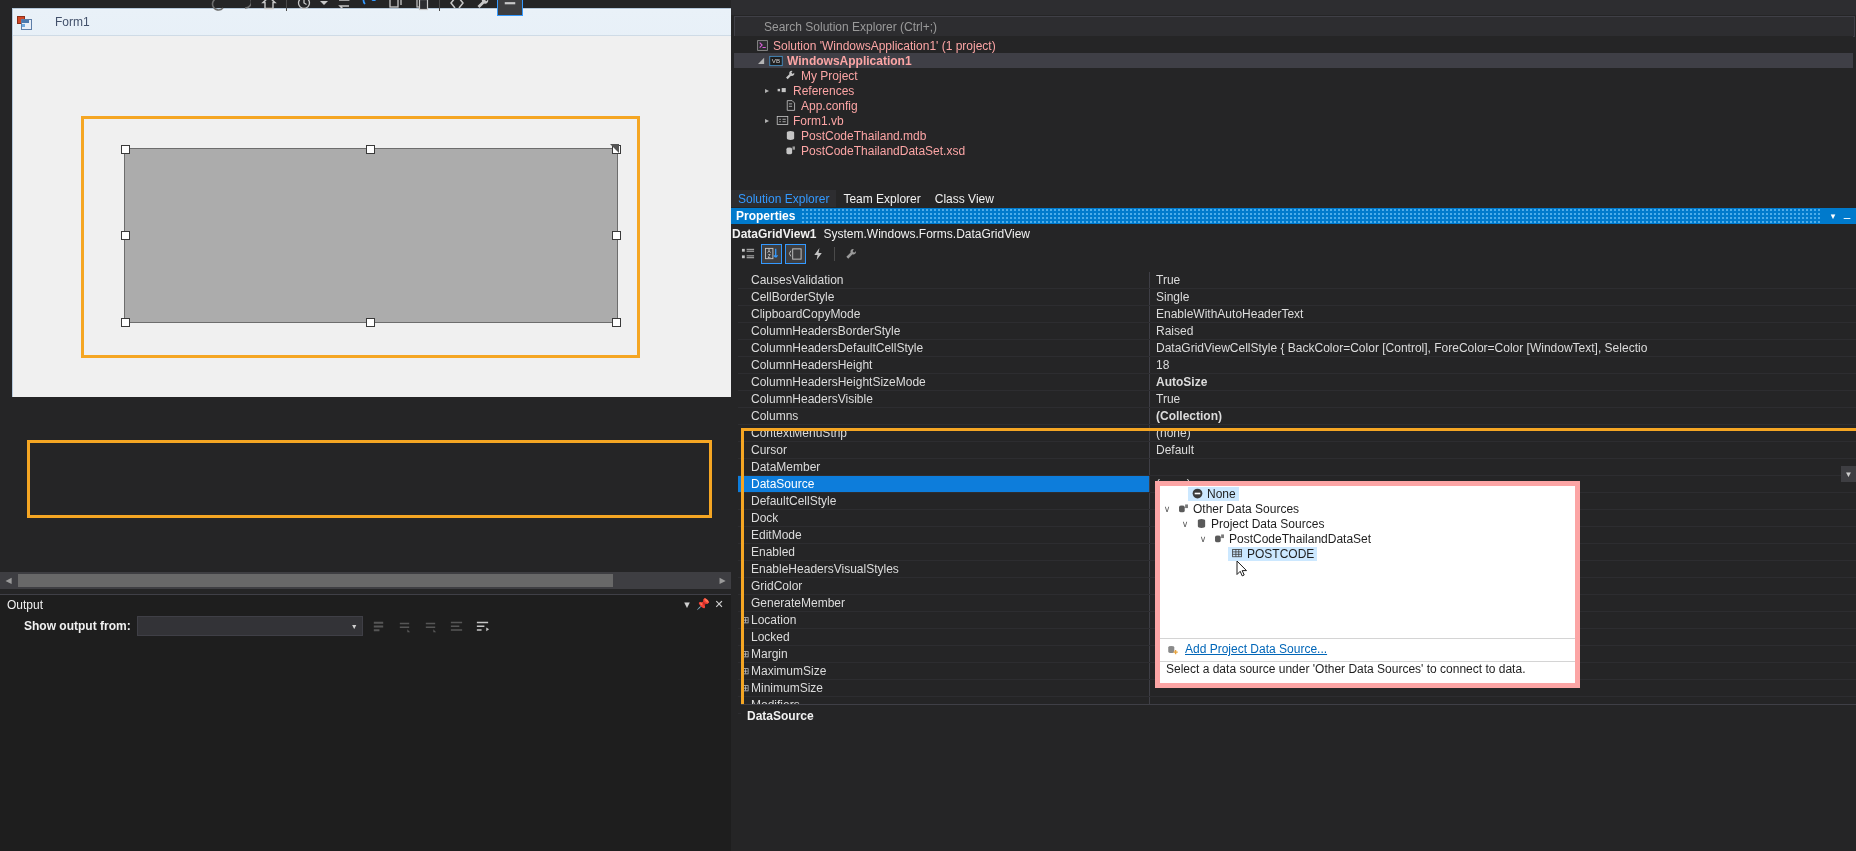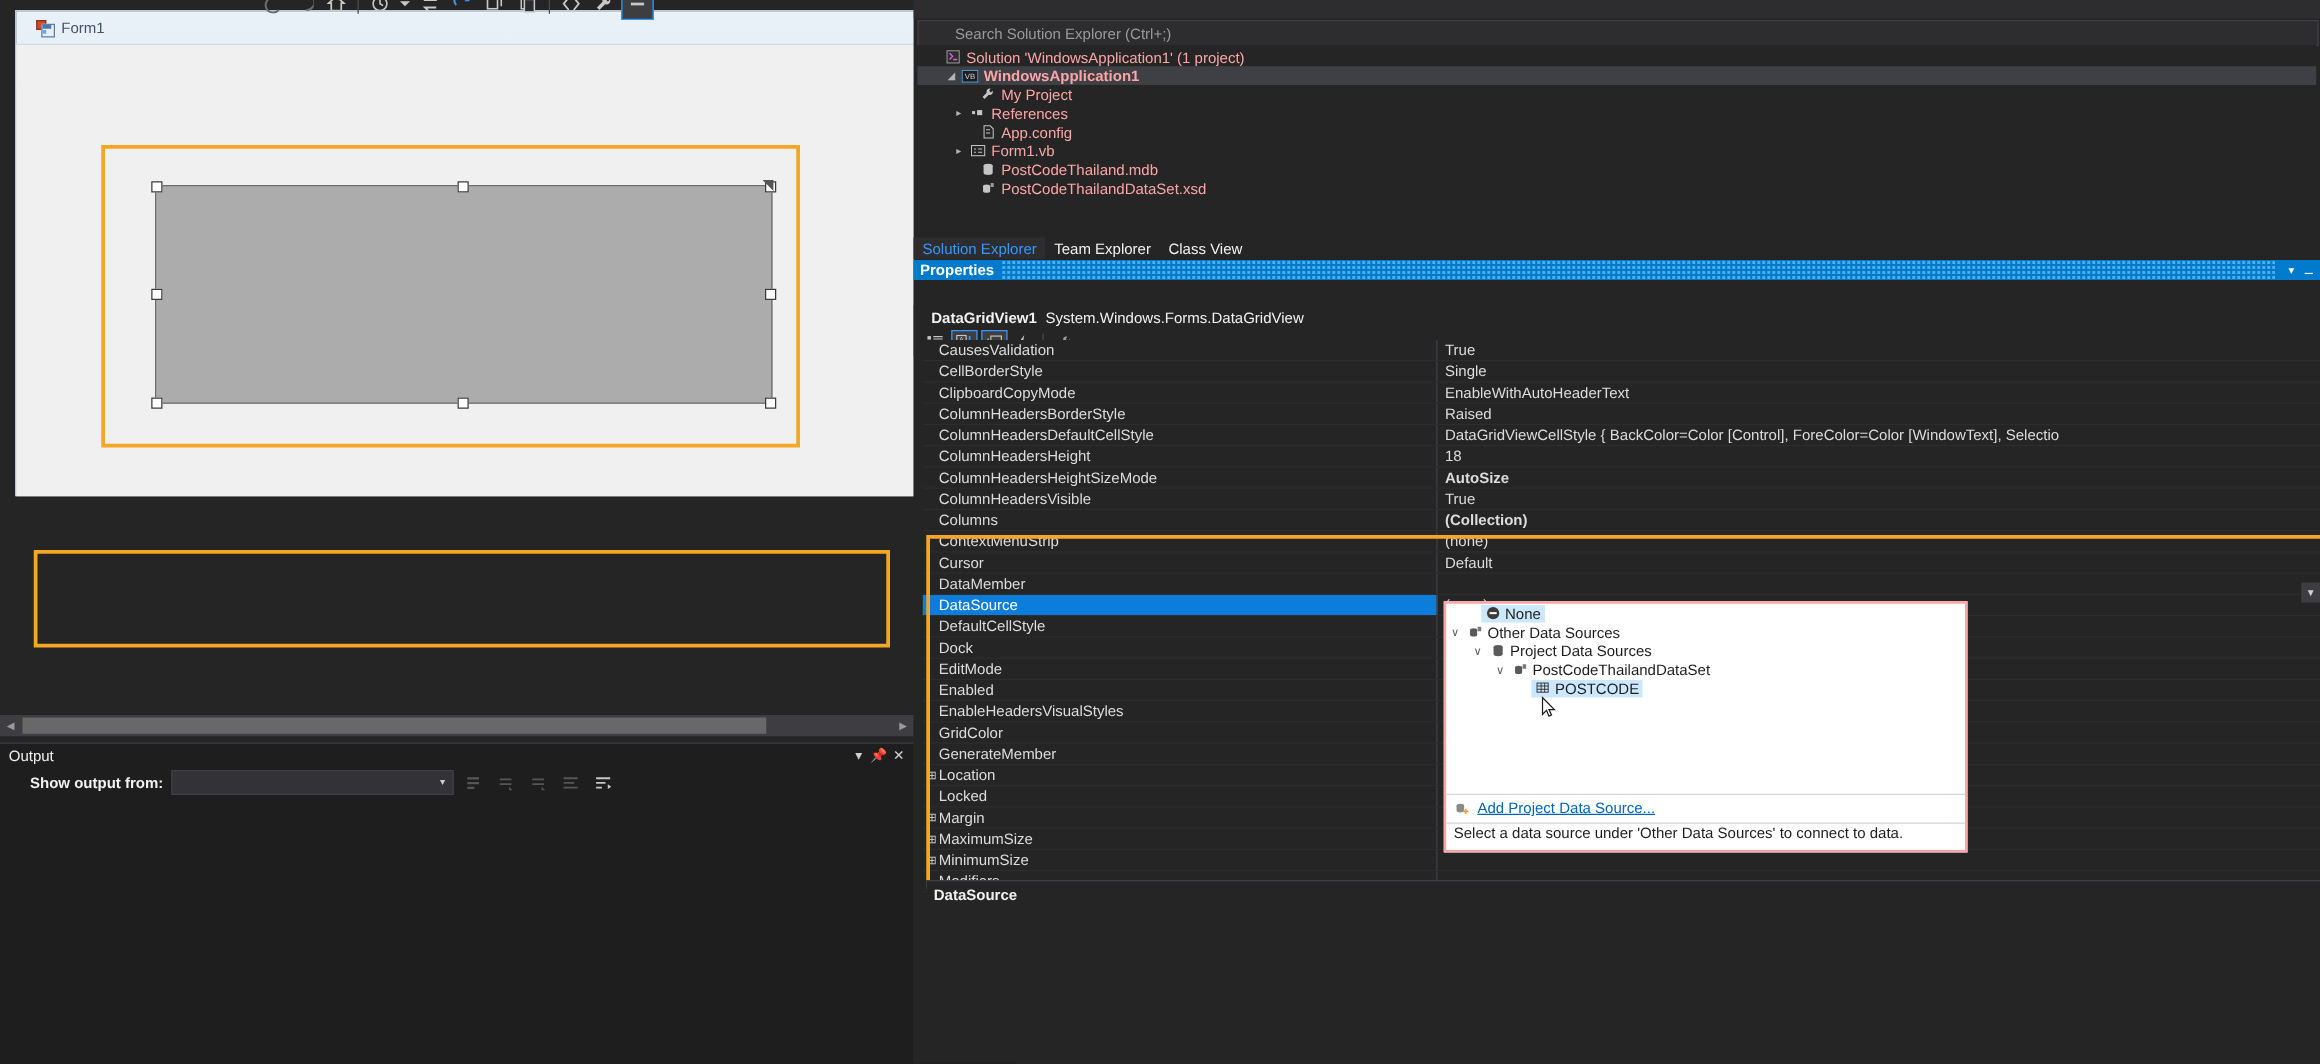--- a/index.html
+++ b/index.html
@@ -12,21 +12,21 @@
     -webkit-font-smoothing:antialiased;
   }
   .app{position:relative;width:1856px;height:851px;}
 
   
   #designer-pane{position:absolute;left:0;top:0;width:731px;height:597px;background:#252526;}
   #form-window{position:absolute;left:12px;top:8px;width:719px;height:388px;
       background:linear-gradient(#e9f1f8,#d7e5f2);
       border:1px solid #b5c8da;border-bottom:none;
       box-shadow:0 0 0 1px rgba(255,255,255,.25) inset;}
-  #form-titlebar{height:26px;display:flex;align-items:center;padding-left:16px;gap:6px;}
+  #form-titlebar{height:26px;display:flex;align-items:center;padding-left:4px;gap:24px;}
   #form-title-text{font-size:12px;color:#43516b;}
   #form-canvas{position:absolute;left:0;right:0;top:26px;bottom:0;background:#f0f0f0;border-top:1px solid #cfdbe6;}
 
   .form-ico{width:14px;height:13px;position:relative;display:inline-block;}
   .form-ico i{position:absolute;display:block;}
   .form-ico i.a{left:0;top:0;width:6px;height:6px;background:#d24726;border:1px solid #8d3019;}
   .form-ico i.b{left:4px;top:3px;width:9px;height:9px;background:#e8eef7;border:1px solid #5d7ea8;}
   .form-ico i.c{left:5px;top:4px;width:7px;height:3px;background:#4a78ad;}
   .form-ico i.d{left:5px;top:8px;width:3px;height:3px;background:#6ea8dd;}
 
@@ -85,21 +85,21 @@
 
   
   #props{position:absolute;left:0;top:208px;width:1125px;height:643px;background:#252526;}
   #props-title{height:16px;background:#007acc;display:flex;align-items:center;padding:0 2px 0 5px;}
   #props-title-text{font-size:12px;color:#ffffff;font-weight:bold;}
   #props-title-dots{flex:1;height:100%;margin:0 6px;
       background-image:radial-gradient(#5cb6ef 45%,transparent 46%);
       background-size:4px 4px;opacity:.85;}
   .pt-btn{width:14px;height:14px;display:flex;align-items:center;justify-content:center;color:#ffffff;font-size:9px;}
 
-  #props-obj{height:19px;display:flex;align-items:center;padding-left:14px;gap:7px;background:#252526;margin-top:20px;}
+  #props-obj{height:19px;display:flex;align-items:center;padding-left:1px;gap:7px;background:#252526;}
   #props-obj-name{font-size:12px;font-weight:bold;color:#f1f1f1;}
   #props-obj-type{font-size:12px;color:#f1f1f1;}
 
   #props-toolbar{height:22px;display:flex;align-items:center;padding-left:8px;gap:3px;background:#252526;}
   .pb{width:19px;height:18px;display:flex;align-items:center;justify-content:center;}
   .pb.sel{border:1px solid #3399ff;background:#3e3e40;}
 
   #grid{position:absolute;left:7px;top:64px;width:1118px;height:516px;background:#252526;overflow:hidden;}
   .grow{display:flex;height:16px;border-bottom:1px solid #2d2d30;}
   .grow.sel .gname{background:#0d7ddb;color:#ffffff;}
@@ -107,21 +107,21 @@
          border-right:1px solid #3f3f46;box-sizing:border-box;}
   .gname.exp{padding-left:2px;}
   .gexp{width:11px;display:inline-block;text-align:center;font-size:9px;color:#c4c4c4;}
   .gval{flex:1;display:flex;align-items:center;padding-left:6px;font-size:12px;color:#dcdcdc;white-space:nowrap;overflow:hidden;}
   .gval.bold{font-weight:bold;}
 
   
   #props-highlight{position:absolute;left:741px;top:428px;width:1115px;height:277px;border:3px solid #f5a623;pointer-events:none;}
 
   
-  #ds-popup{position:absolute;left:1155px;top:481px;width:415px;height:197px;background:#ffffff;border:2px solid #fca5a5;color:#1e1e1e;}
+  #ds-popup{position:absolute;left:1155px;top:481px;width:415px;height:197px;background:#ffffff;border:5px solid #fca5a5;color:#1e1e1e;}
   #ds-tree{position:absolute;left:0;top:0;right:0;height:152px;}
   .ds-row{display:flex;align-items:center;height:15px;}
   .ds-tw{width:14px;display:flex;align-items:center;justify-content:center;color:#5a5a5a;font-size:9px;}
   .ds-label{font-size:12px;color:#1e1e1e;margin-left:3px;white-space:nowrap;}
   .ds-hit{display:flex;align-items:center;padding:0 3px;}
   .ds-hit.selected{background:#cce8ff;}
   #ds-sep{position:absolute;left:0;right:0;top:152px;height:1px;background:#d4d4d4;}
   #ds-add{position:absolute;left:0;top:153px;right:0;height:20px;display:flex;align-items:center;padding-left:6px;gap:5px;}
   #ds-add-text{font-size:12px;color:#0066b8;text-decoration:underline;}
   #ds-help{position:absolute;left:0;top:175px;right:0;height:22px;border-top:1px solid #d4d4d4;

